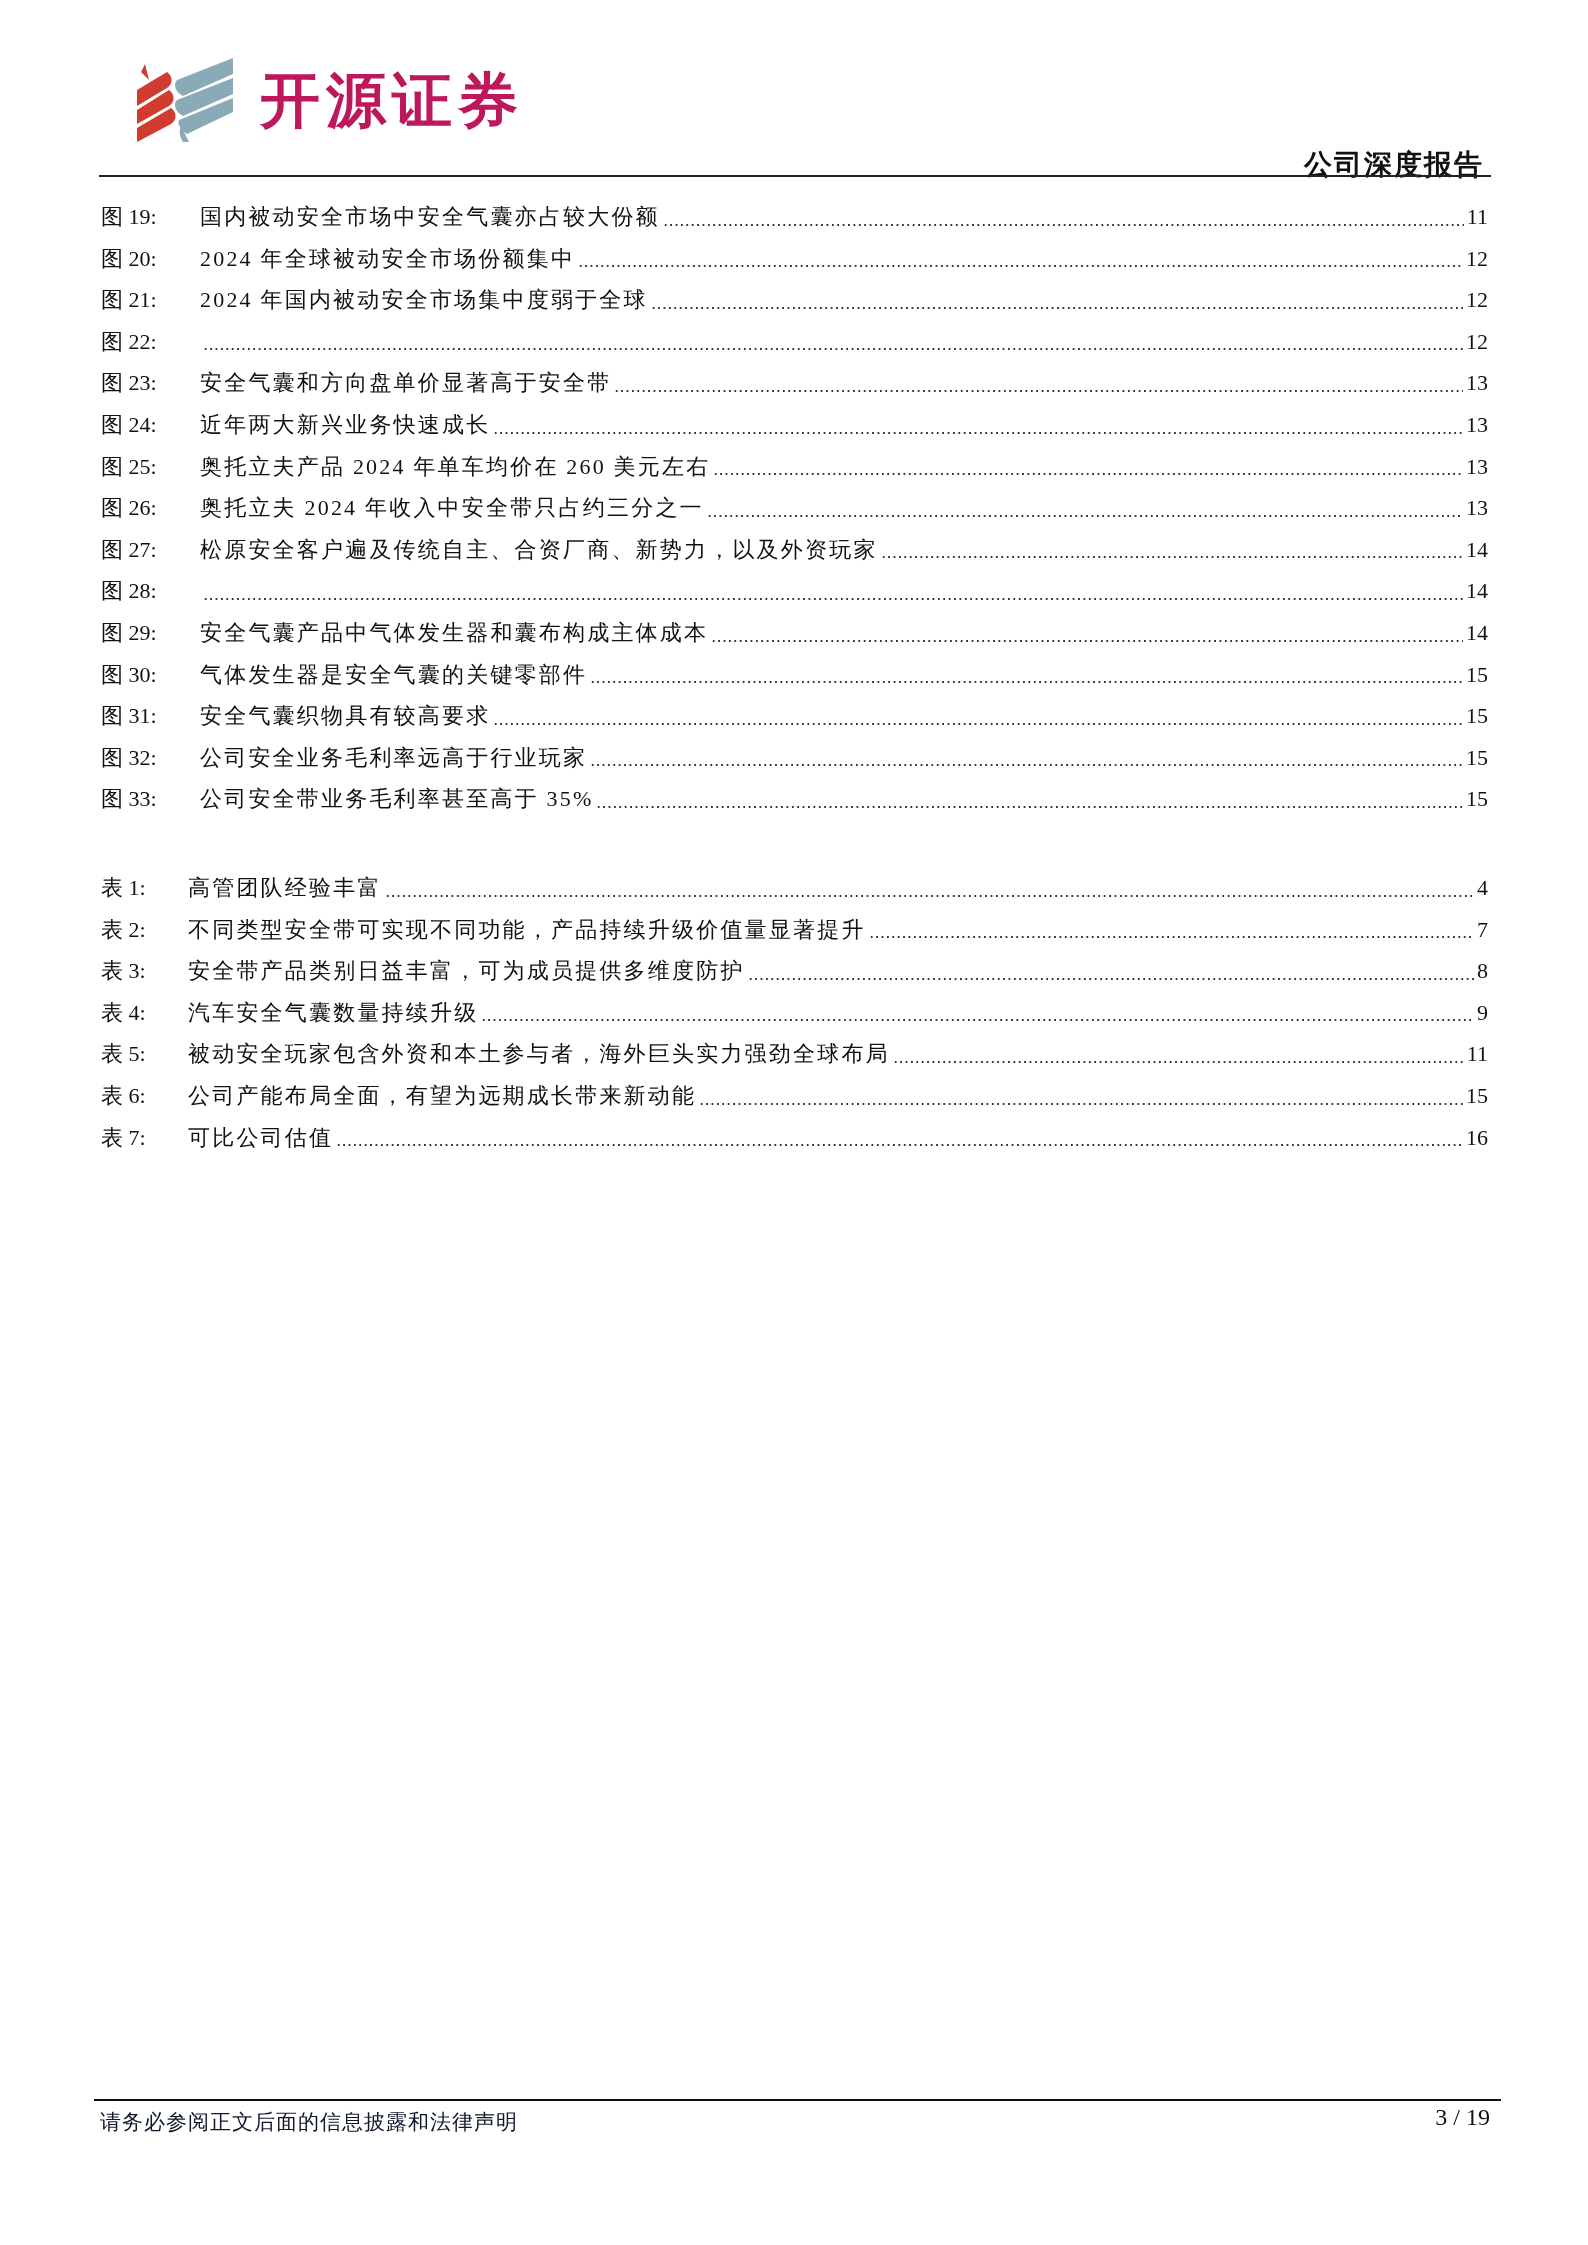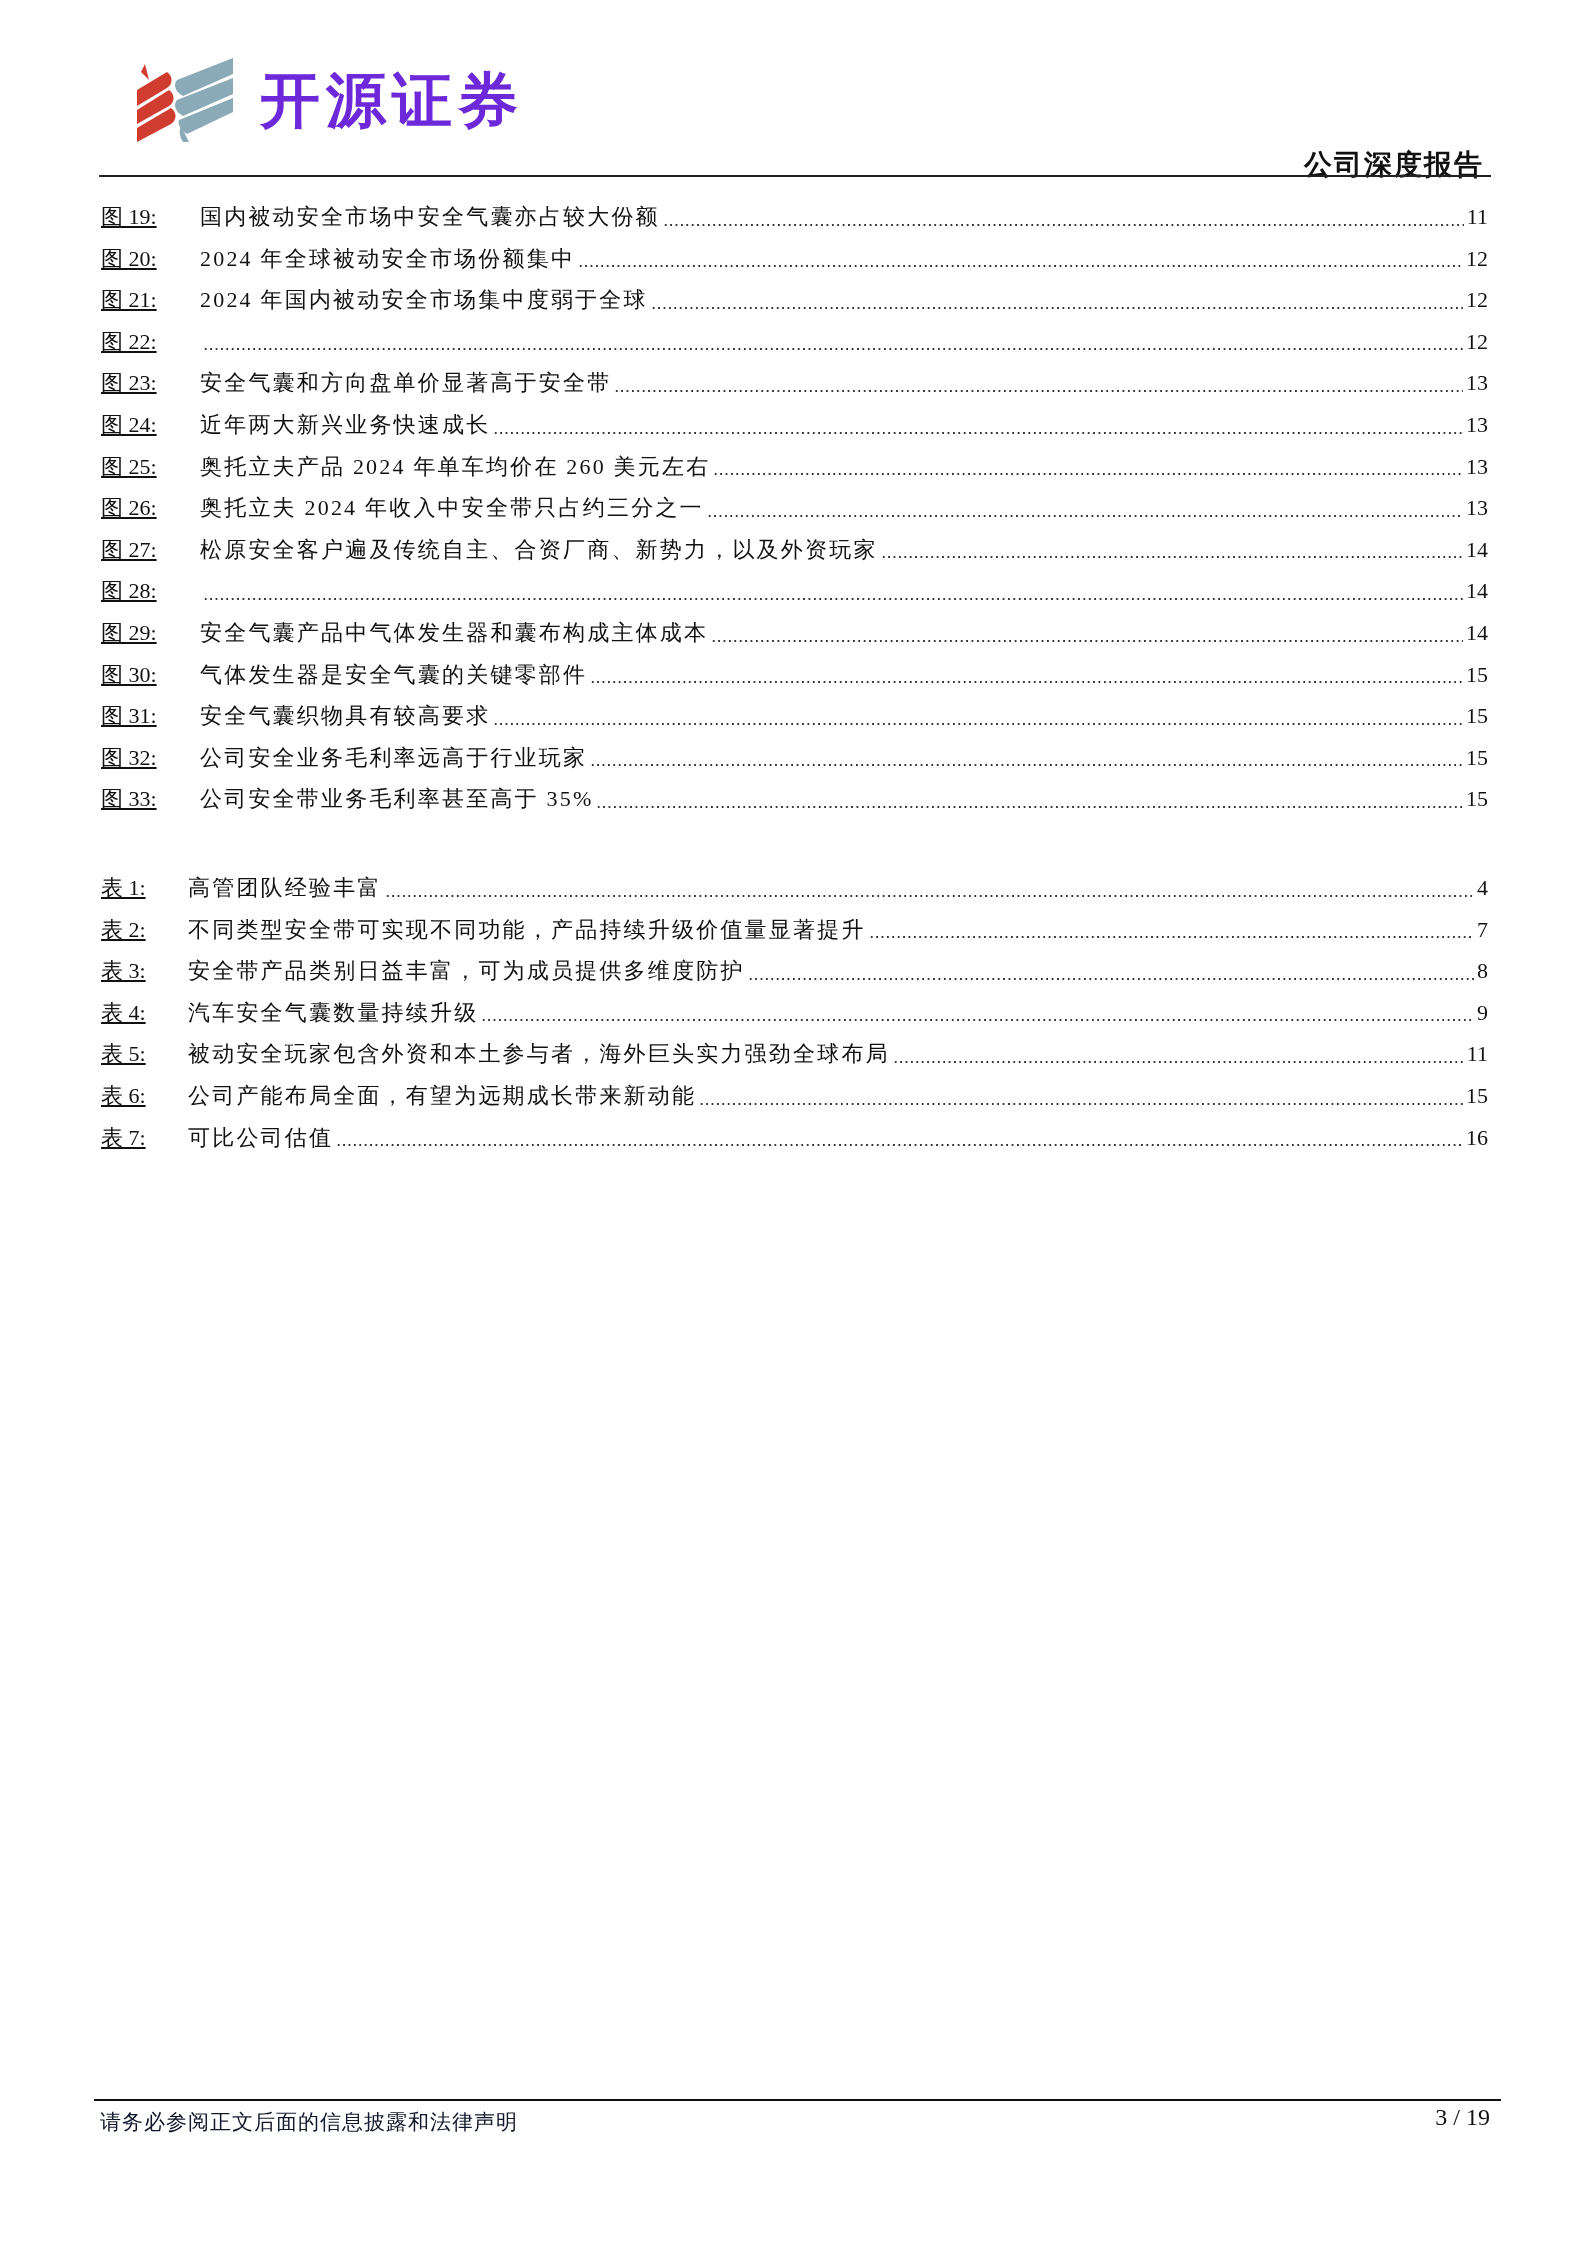--- a/index.html
+++ b/index.html
@@ -5,38 +5,38 @@
   html, body { margin: 0; padding: 0; background: #ffffff; }
   body {
     width: 1588px; height: 2245px; position: relative; overflow: hidden;
     font-family: "Liberation Serif", "DejaVu Serif", serif; color: #111;
   }
   .logo { position: absolute; left: 134px; top: 56px; width: 240px; height: 86px; }
   .logo svg.mark { position: absolute; left: 3px; top: 2px; }
   .logo .brand {
     position: absolute; left: 126px; top: 6px;
     font-family: "DejaVu Sans", sans-serif; font-weight: bold;
-    font-size: 60px; line-height: 76px; letter-spacing: 6px; color: #6d28d9; white-space: nowrap;
+    font-size: 60px; line-height: 76px; letter-spacing: 6px; color: #be185d; white-space: nowrap;
   }
   .report-type {
     position: absolute; right: 104px; top: 146px;
     font-family: "DejaVu Serif", serif; font-weight: bold; font-size: 28px; letter-spacing: 2px;
     color: #111; white-space: nowrap;
   }
   .rule-top { position: absolute; left: 99px; top: 175px; width: 1392px; height: 2px; background: #222; }
   .rule-bottom { position: absolute; left: 94px; top: 2099px; width: 1407px; height: 2px; background: #111; }
 
   .toc { position: absolute; left: 101px; width: 1387px; }
   .toc.figures { top: 196px; }
   .toc.tables { top: 867px; }
   .toc-row {
     display: flex; align-items: baseline; height: 41.6px; line-height: 41.6px;
     font-size: 22px; white-space: nowrap; cursor: pointer;
   }
-  .toc-label { flex: 0 0 auto; text-decoration: underline; }
+  .toc-label { flex: 0 0 auto; }
   .figures .toc-label { width: 99px; }
   .tables .toc-label { width: 87px; }
   .toc-title { flex: 0 0 auto; letter-spacing: 2.2px; }
   .leader {
     flex: 1 1 auto; margin: 0 3px; height: 2px; align-self: flex-end; margin-bottom: 12px;
     background-image: radial-gradient(circle, #333 0.9px, transparent 1.1px);
     background-size: 5.4px 2px; background-repeat: repeat-x;
   }
   .toc-page { flex: 0 0 auto; text-align: right; }
 

